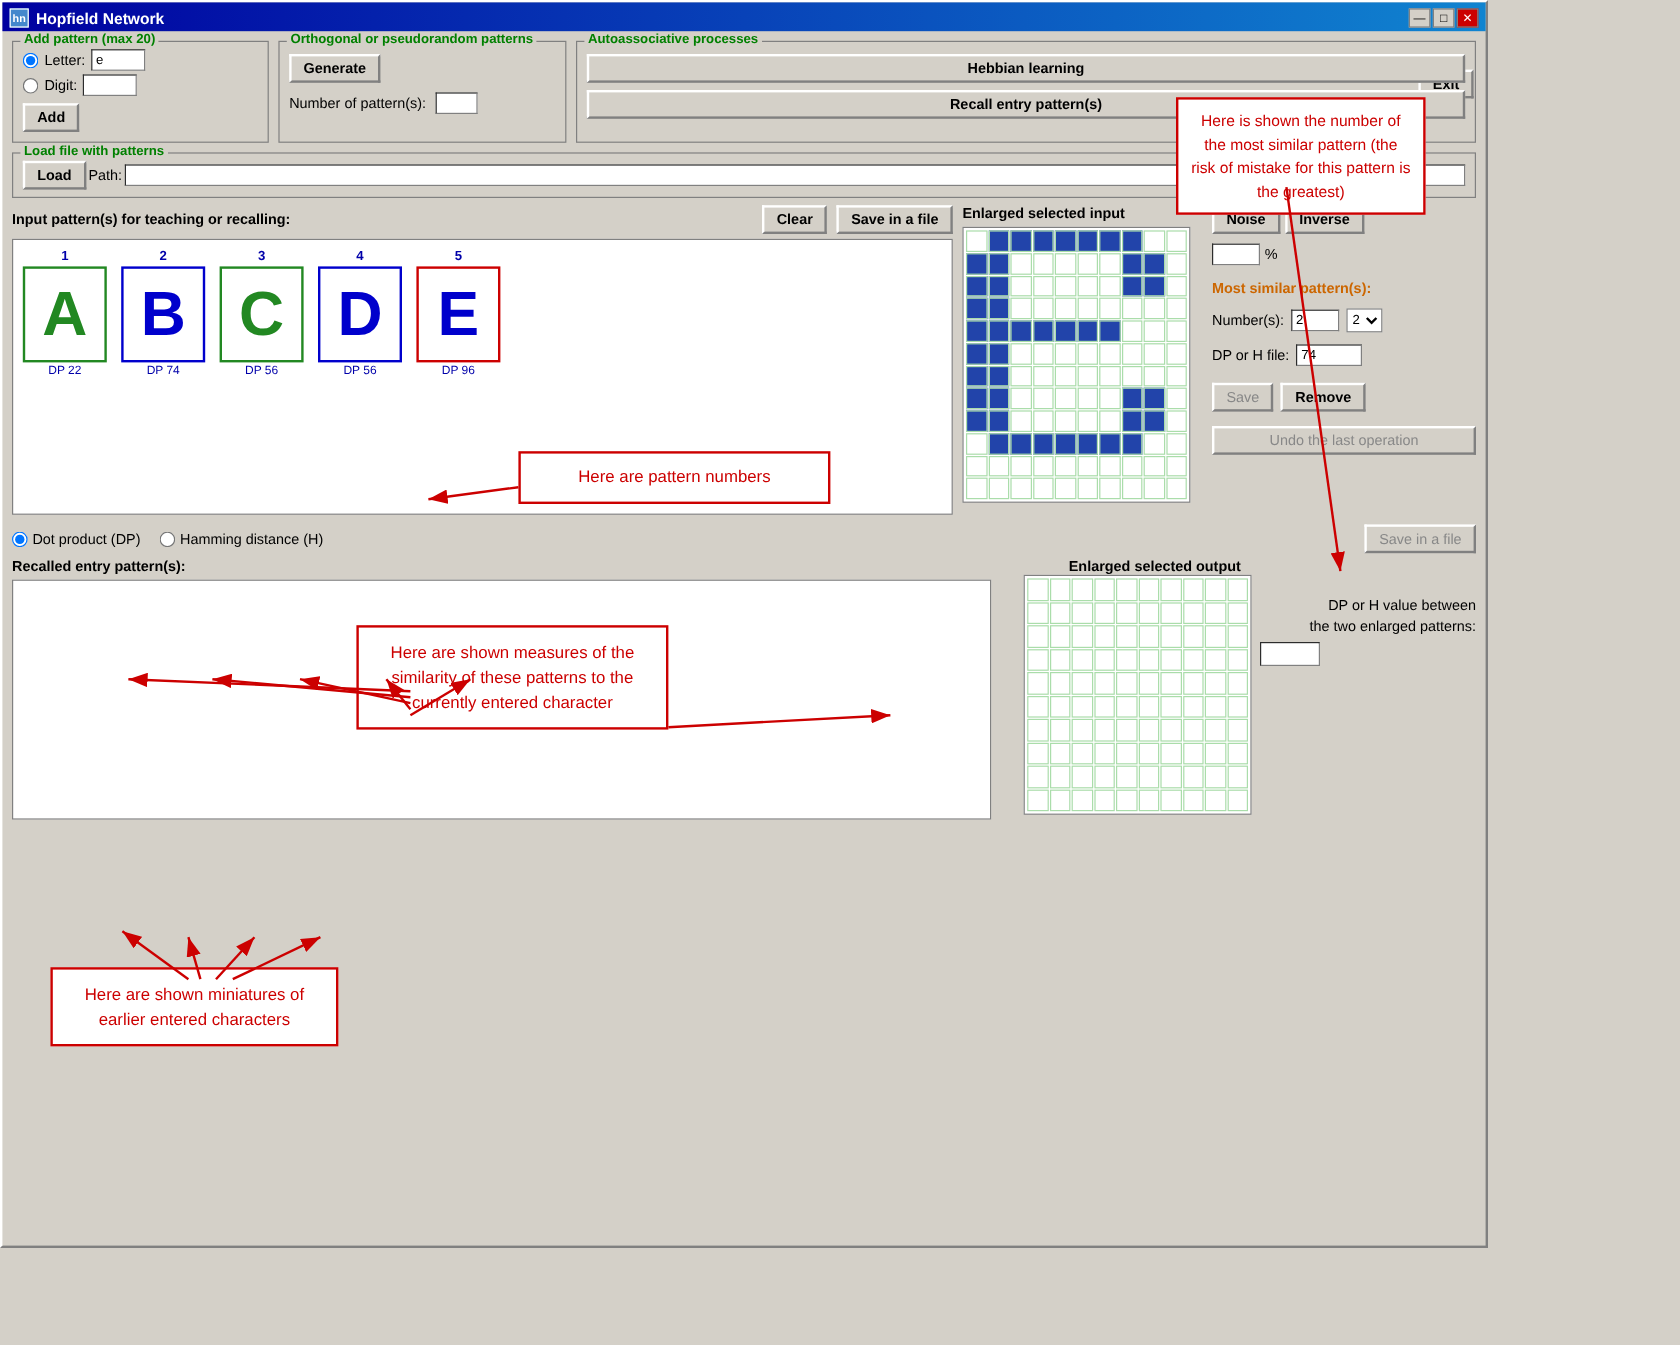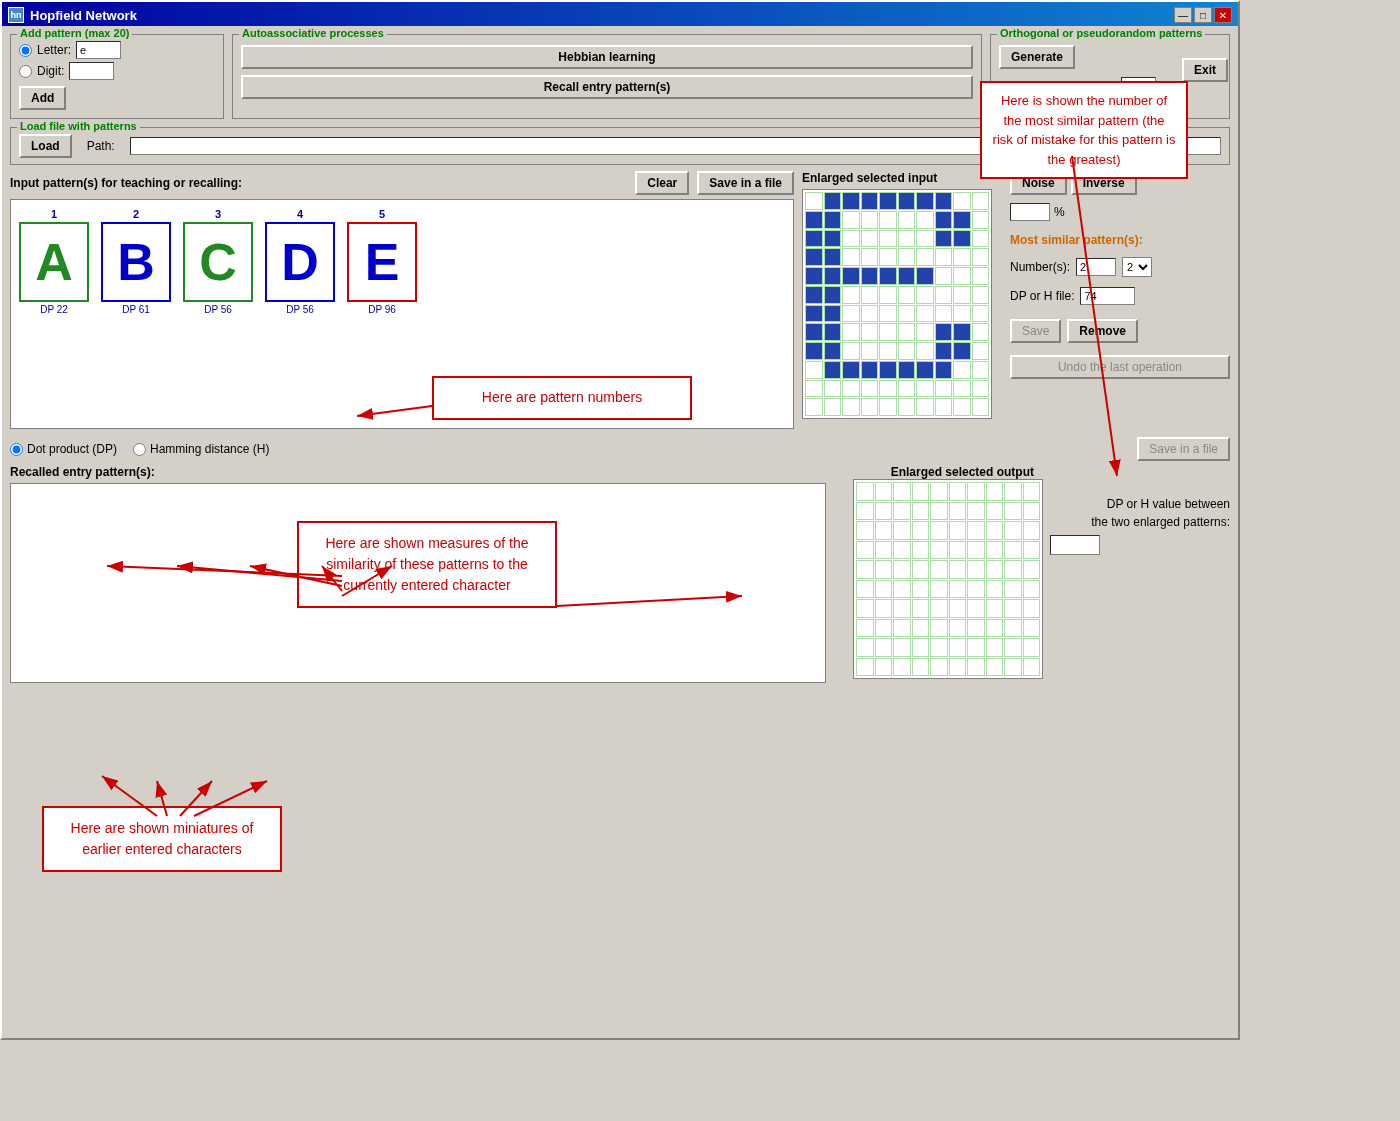--- a/index.html
+++ b/index.html
@@ -138,21 +138,21 @@
     }
     .num-patterns-row {
       display: flex;
       align-items: center;
       gap: 8px;
       margin-top: 8px;
     }
     .load-section {
       display: flex;
       align-items: center;
-      gap: 15px;
+      gap: 2px;
       margin-top: 6px;
       border: 1px solid #808080;
       padding: 6px 8px;
       position: relative;
     }
     .load-label {
       position: absolute;
       top: -8px;
       left: 6px;
       background: #d4d0c8;
@@ -430,38 +430,38 @@
         <div class="radio-row">
           <input type="radio" class="radio-input" name="type" style="">
           <span>Digit:</span>
           <input type="text" class="text-input-small" style="">
         </div>
         <div style="margin-top:6px;">
           <button class="btn">Add</button>
         </div>
       </div>
 
+      <div class="group-box group-ortho">
+        <span class="group-box-label">Orthogonal or pseudorandom patterns</span>
+        <div style="margin-top:4px;">
+          <button class="btn">Generate</button>
+        </div>
+        <div class="num-patterns-row">
+          <span>Number of pattern(s):</span>
+          <input type="text" class="text-input-small" style="width: 35px;">
+        </div>
+      </div>
+
       <div class="group-box group-auto">
         <span class="group-box-label">Autoassociative processes</span>
         <div class="autoassoc-row">
           <button class="btn">Hebbian learning</button>
           <button class="btn">Recall entry pattern(s)</button>
         </div>
       </div>
-
-      <div class="group-box group-ortho">
-        <span class="group-box-label">Orthogonal or pseudorandom patterns</span>
-        <div style="margin-top:4px;">
-          <button class="btn">Generate</button>
-        </div>
-        <div class="num-patterns-row">
-          <span>Number of pattern(s):</span>
-          <input type="text" class="text-input-small" style="width: 35px;">
-        </div>
-      </div>
     </div>
 
     <div class="load-section">
       <span class="load-label">Load file with patterns</span>
       <button class="btn">Load</button>
       <span>Path:</span>
       <input type="text" class="path-input" style="">
     </div>
 
     <div class="middle-section">
@@ -476,21 +476,21 @@
 
           <div class="pattern-item">
             <span class="pattern-number">1</span>
             <div class="pattern-letter" style="color:#228822; border-color:#228822;">A</div>
             <span class="pattern-dp">DP 22</span>
           </div>
 
           <div class="pattern-item">
             <span class="pattern-number">2</span>
             <div class="pattern-letter" style="color:#0000cc; border-color:#0000cc;">B</div>
-            <span class="pattern-dp">DP 61</span>
+            <span class="pattern-dp">DP 74</span>
           </div>
 
           <div class="pattern-item">
             <span class="pattern-number">3</span>
             <div class="pattern-letter" style="color:#228822; border-color:#228822;">C</div>
             <span class="pattern-dp">DP 56</span>
           </div>
 
           <div class="pattern-item">
             <span class="pattern-number">4</span>

